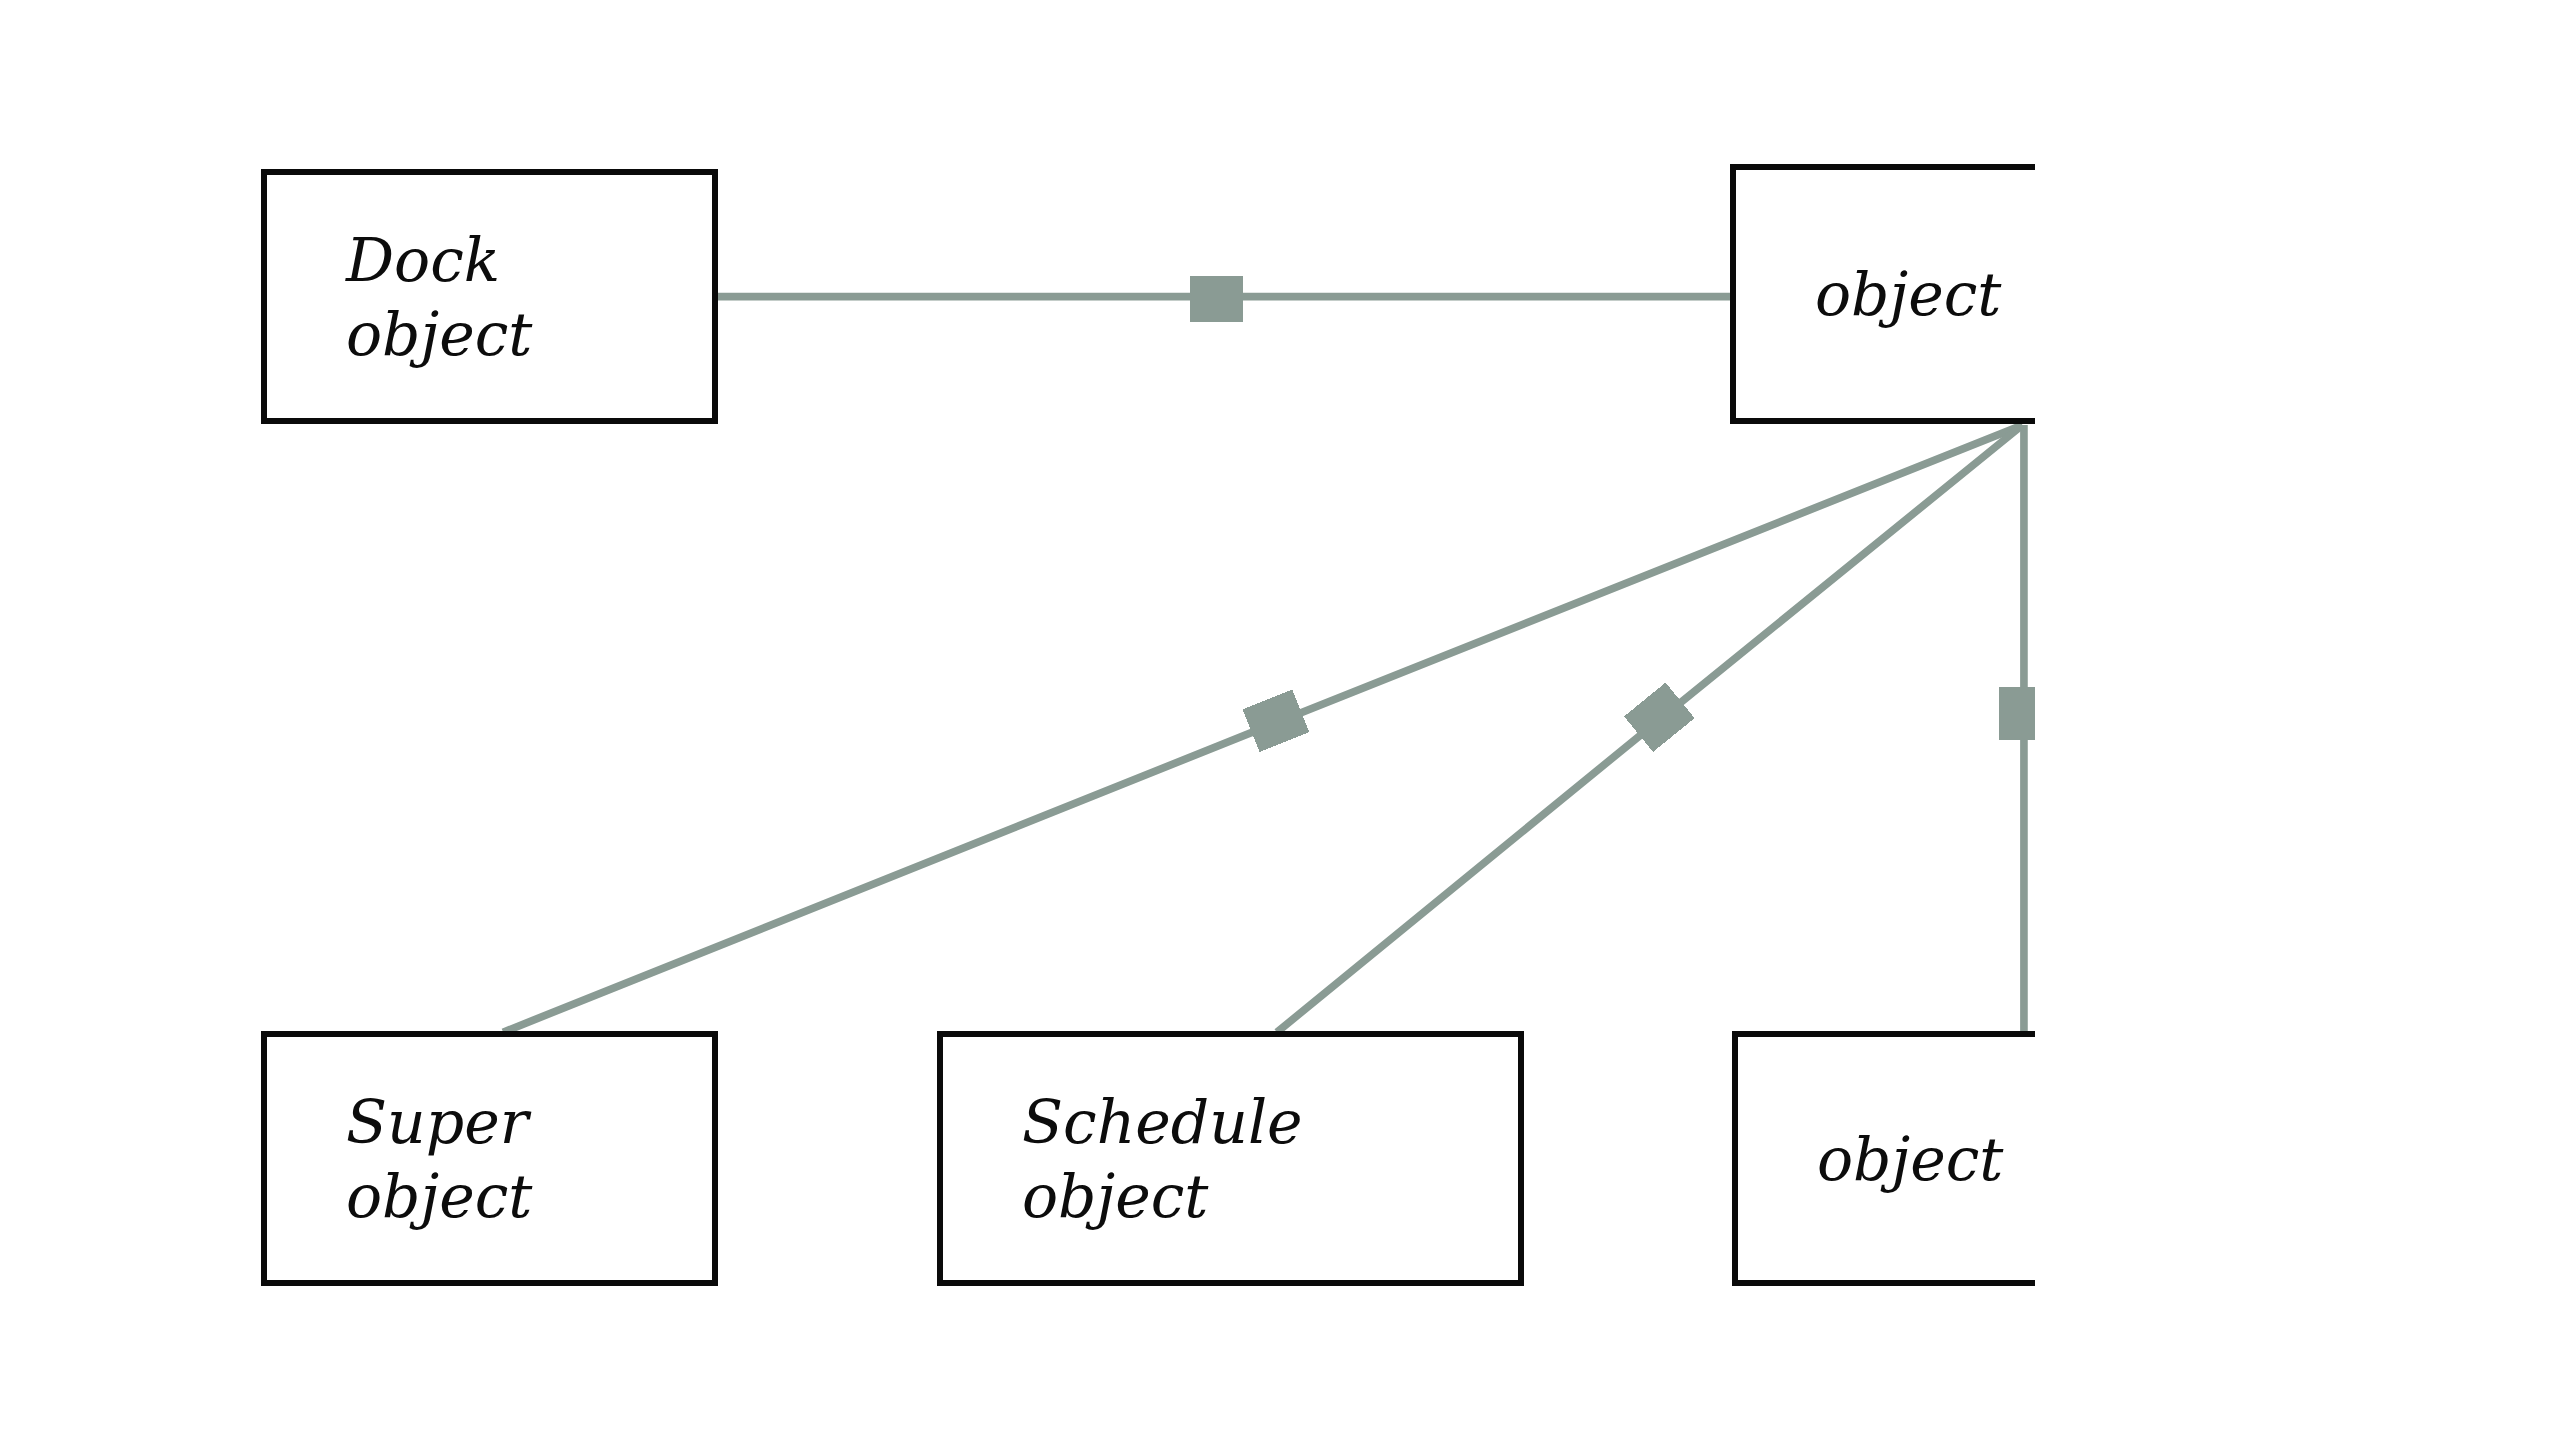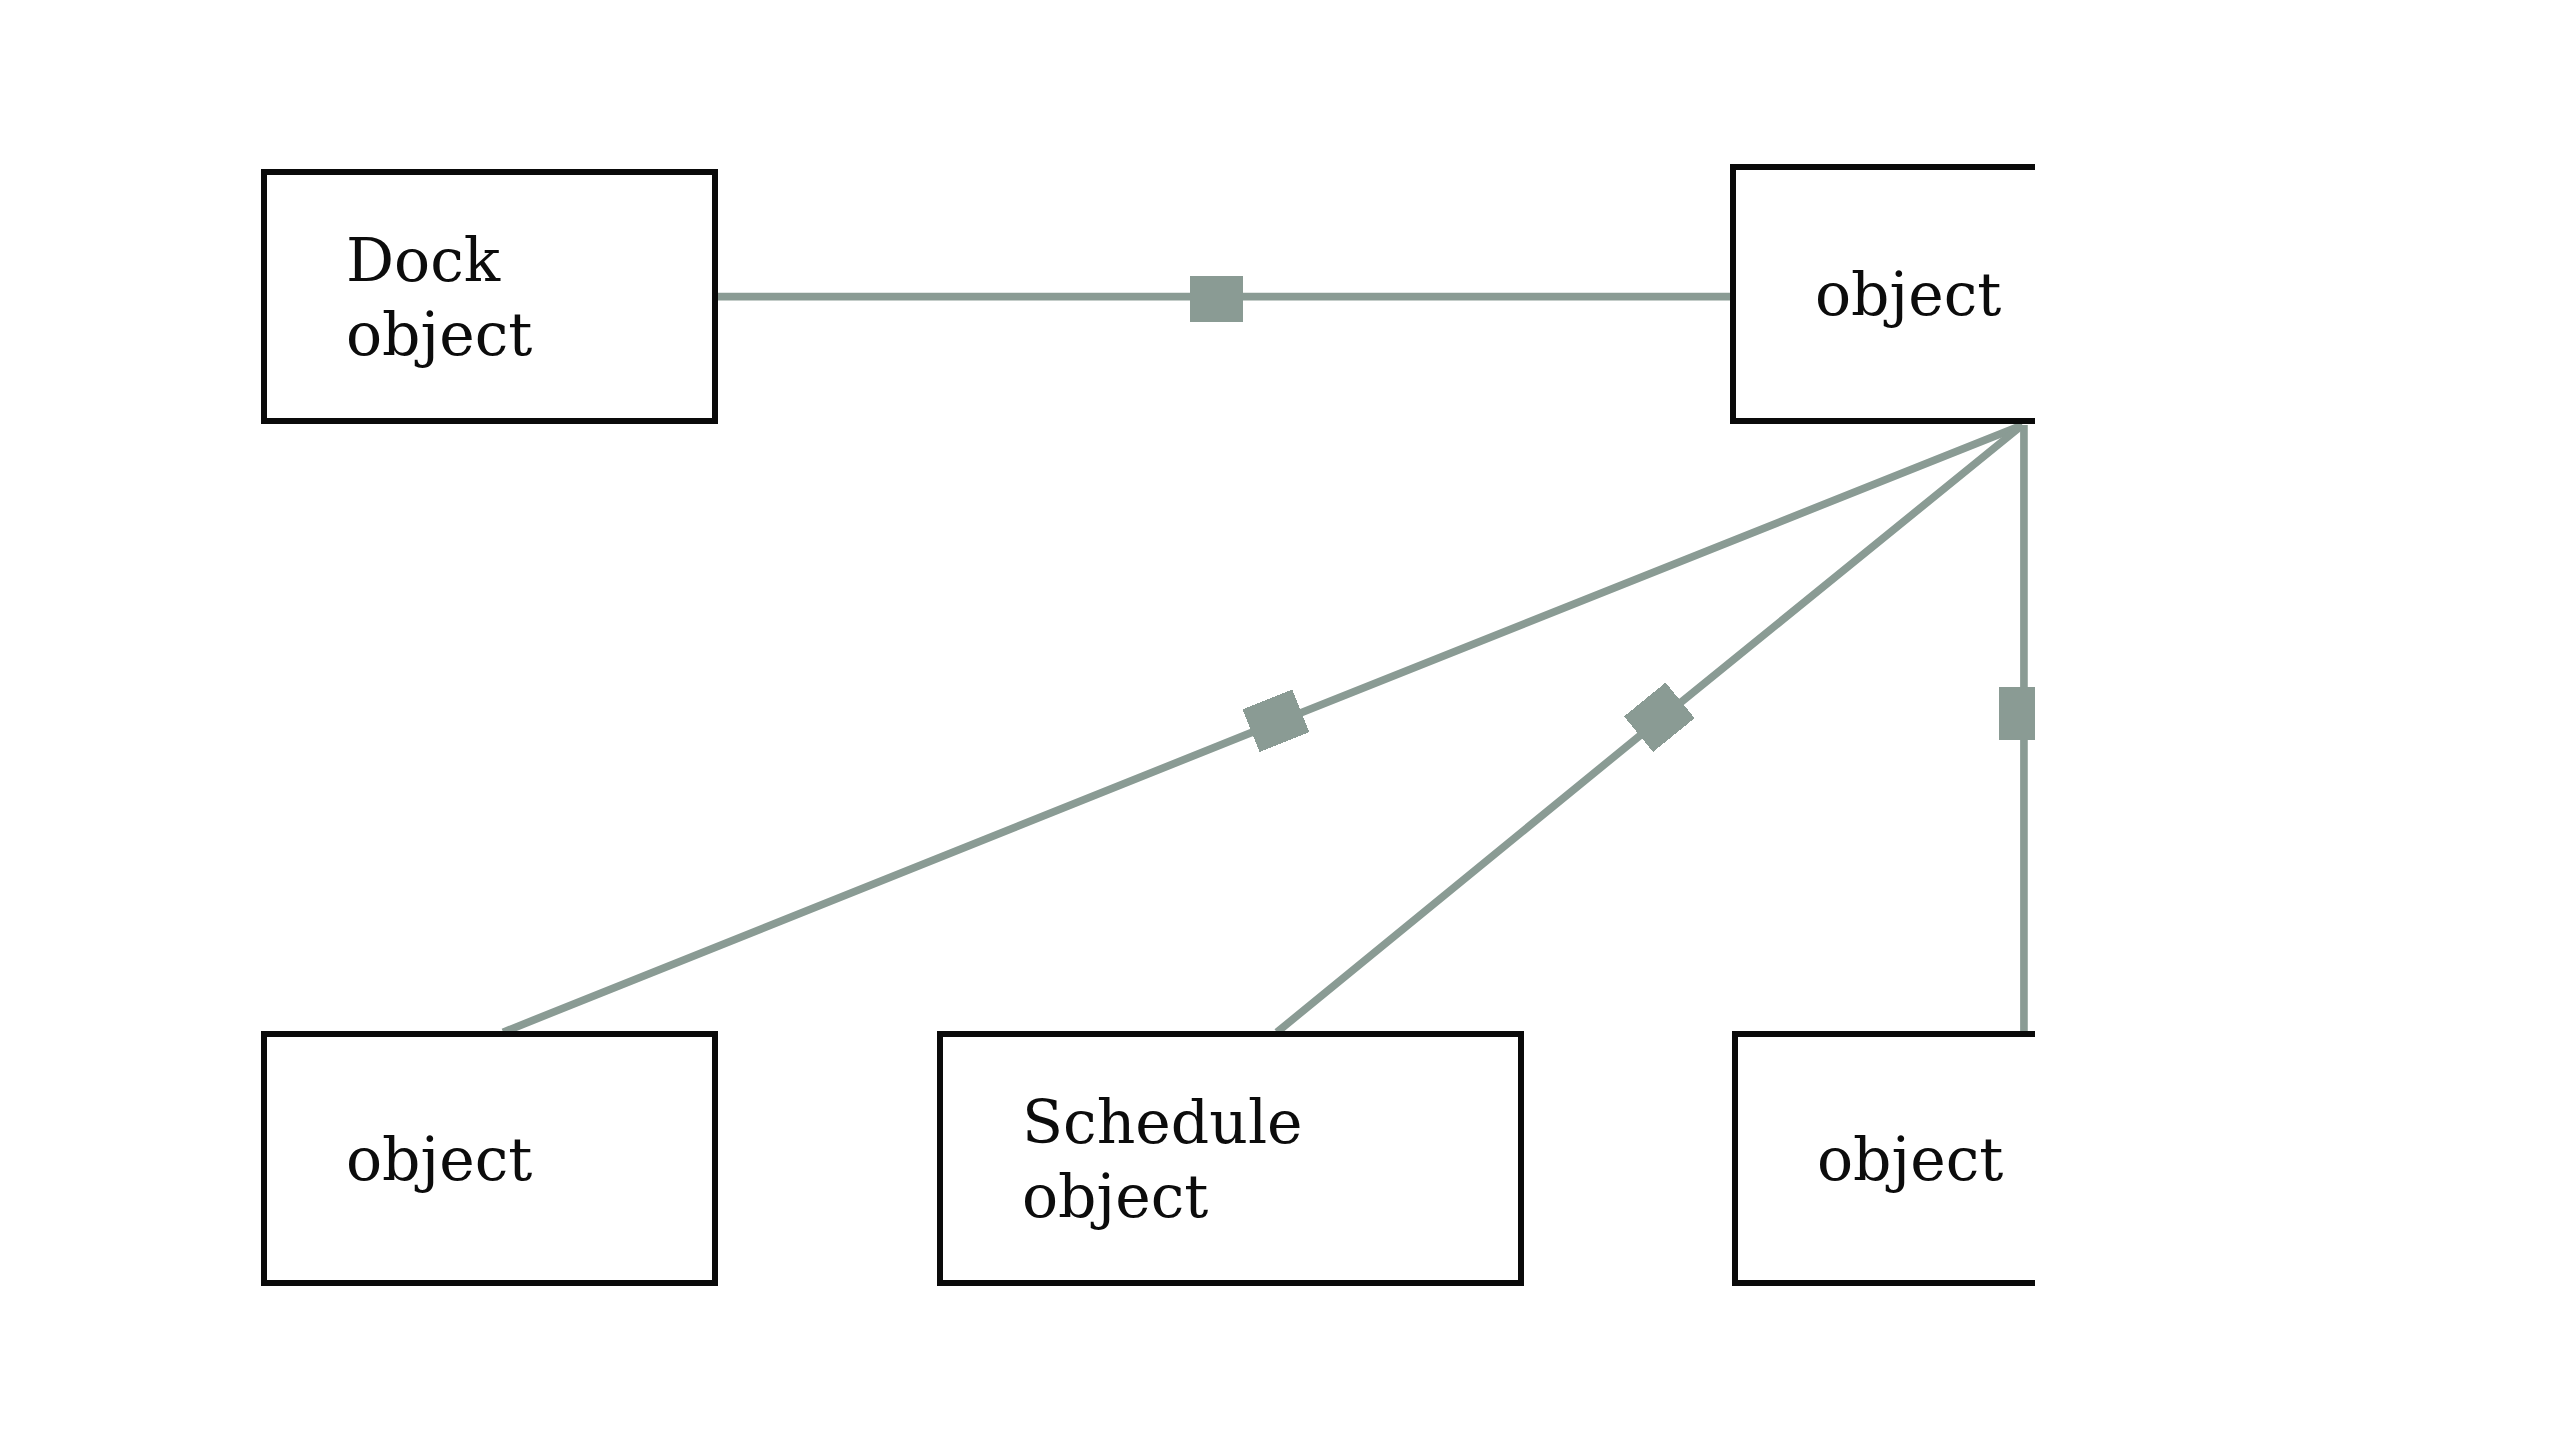--- a/index.html
+++ b/index.html
@@ -9,20 +9,21 @@
     --bg:#ffffff;
   }
   html,body{margin:0;padding:0;background:var(--bg);}
   .canvas{
     position:relative;
     width:2035px;
     height:1452px;
     background:var(--bg);
     font-family:"DejaVu Serif","Liberation Serif",serif;
     overflow:hidden;
+    font-style:italic;
   }
   .edges{
     position:absolute;
     left:0;top:0;
     width:2576px;height:1452px;
     display:block;
   }
   .edges path{
     fill:none;
     stroke:var(--arrow-color);
@@ -72,20 +73,21 @@
   <div class="node" id="node-dock">
     <span>Dock</span>
     <span>object</span>
   </div>
 
   <div class="node" id="node-instantiation">
     <span>object</span>
   </div>
 
   <div class="node" id="node-super">
+    <span>Super</span>
     <span>object</span>
   </div>
 
   <div class="node" id="node-schedule">
     <span>Schedule</span>
     <span>object</span>
   </div>
 
   <div class="node" id="node-authentication">
     <span>object</span>

